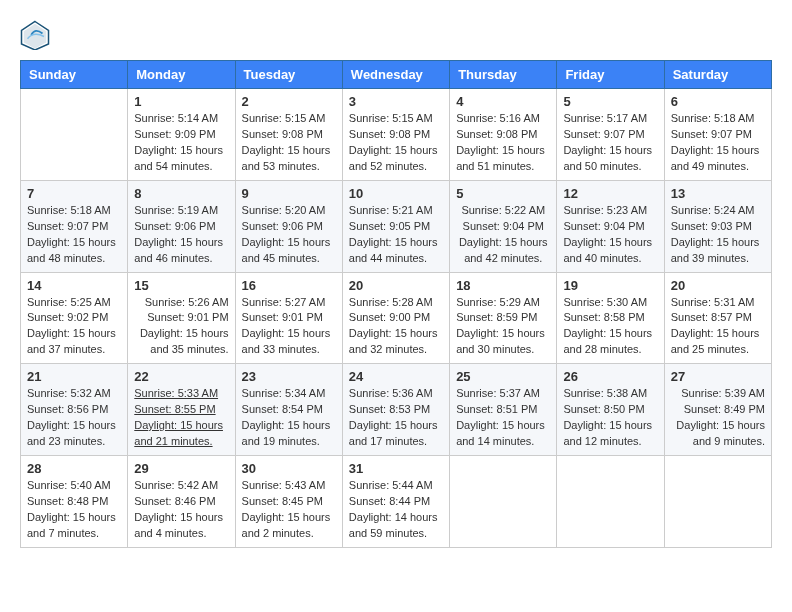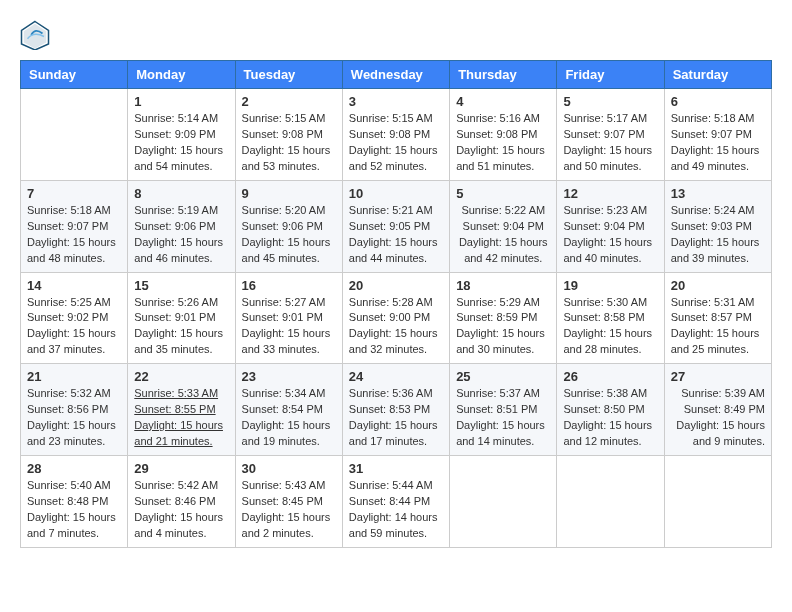--- a/index.html
+++ b/index.html
@@ -228,21 +228,21 @@
       <tr>
         <td>
           <span class="day-number">14</span>
           <div class="day-info" style="white-space: pre-line;">Sunrise: 5:25 AM
 Sunset: 9:02 PM
 Daylight: 15 hours
 and 37 minutes.</div>
         </td>
         <td>
           <span class="day-number">15</span>
-          <div class="day-info" style="white-space: pre-line;">Sunrise: 5:26 AM
+          <div class="day-info" style="white-space: pre-line; text-align: right;">Sunrise: 5:26 AM
 Sunset: 9:01 PM
 Daylight: 15 hours
 and 35 minutes.</div>
         </td>
         <td>
           <span class="day-number">16</span>
           <div class="day-info" style="white-space: pre-line;">Sunrise: 5:27 AM
 Sunset: 9:01 PM
 Daylight: 15 hours
 and 33 minutes.</div>

